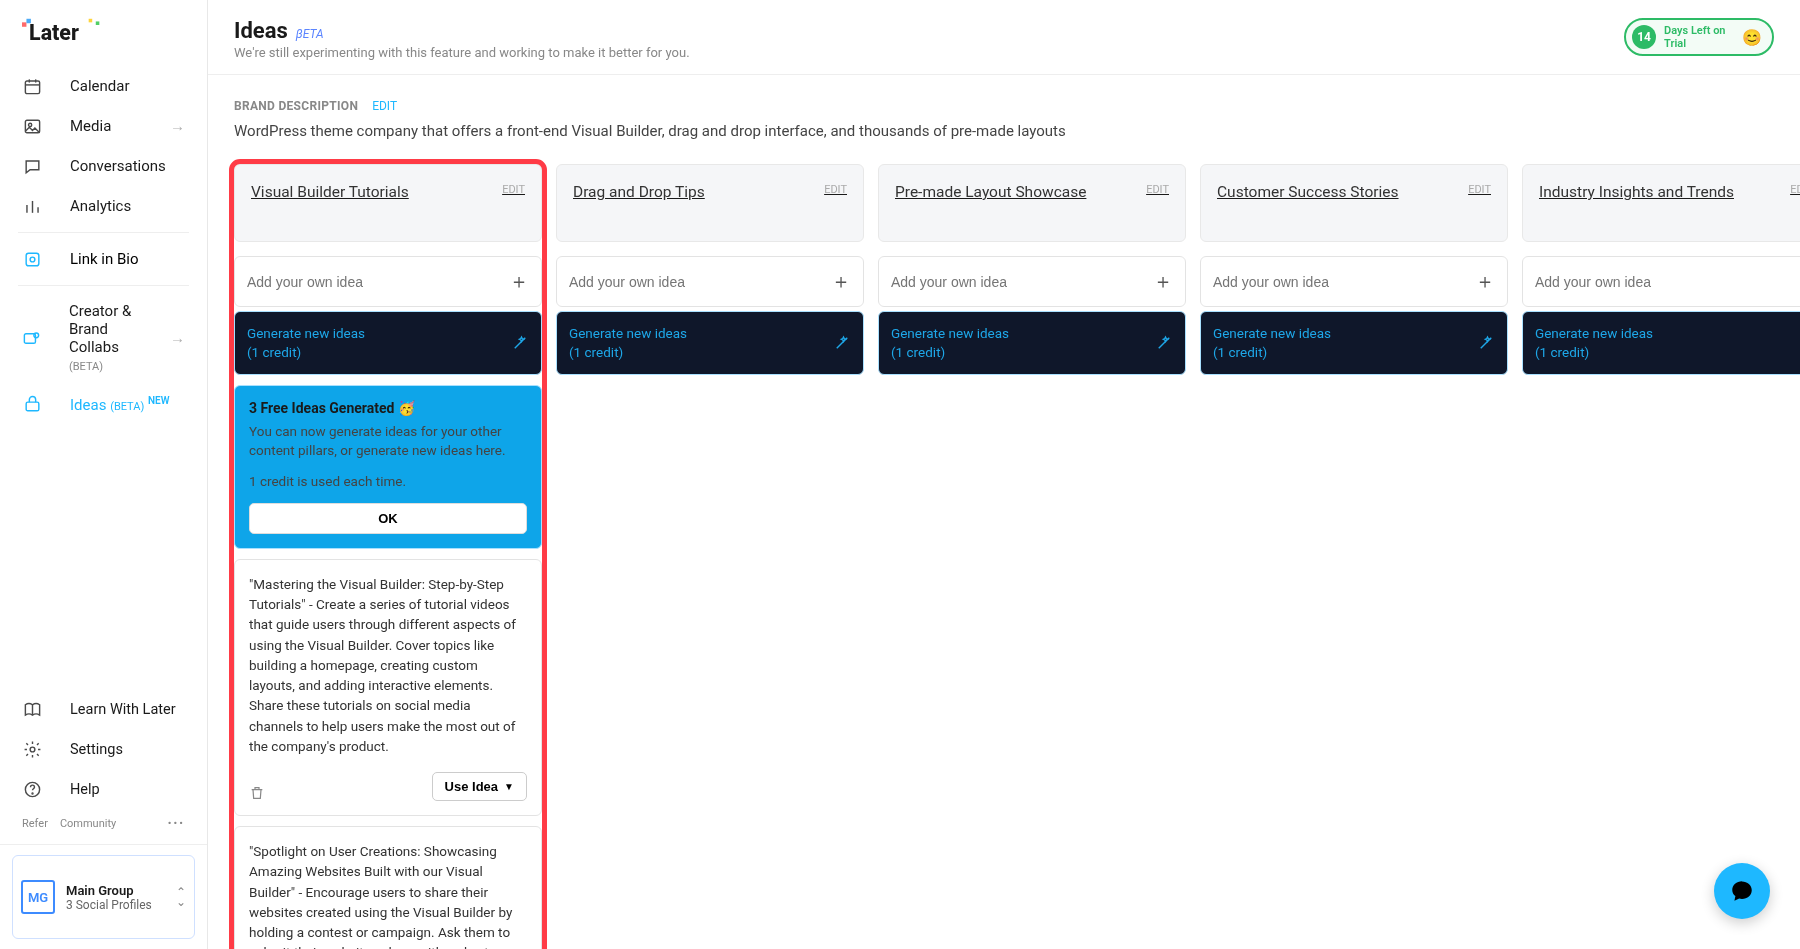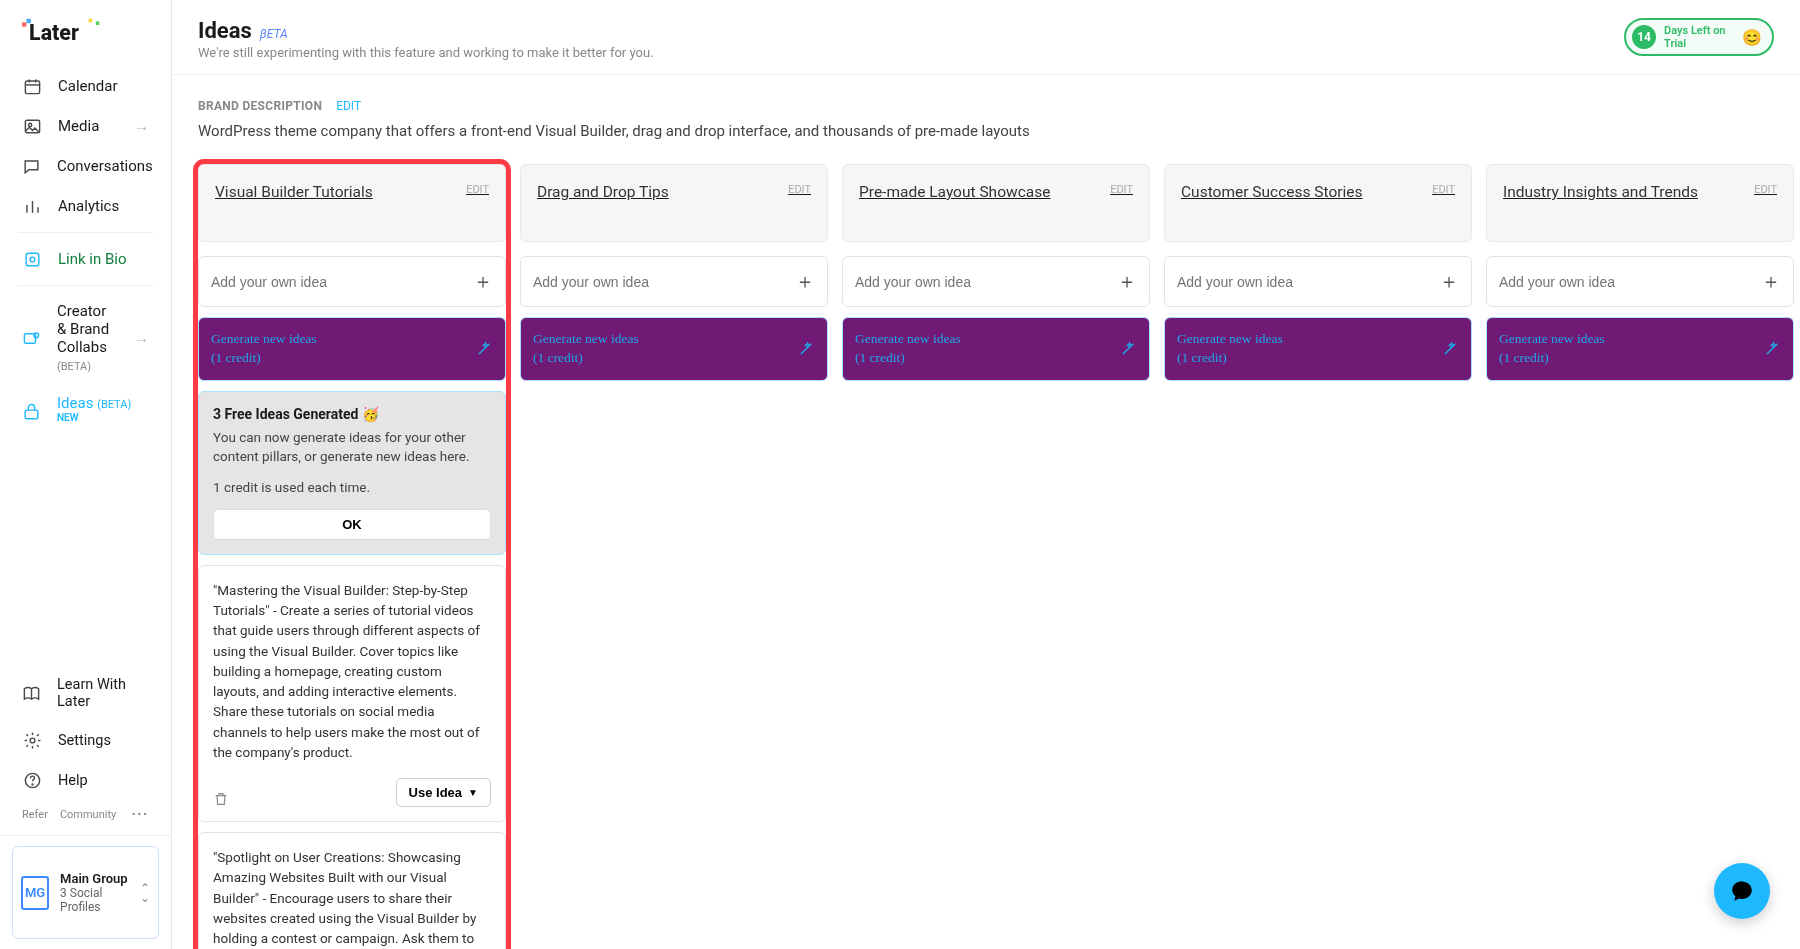--- a/index.html
+++ b/index.html
@@ -1,24 +1,24 @@
 <!DOCTYPE html>
 <html><head>
 <meta charset="utf-8">
 <style>
 * { box-sizing: border-box; margin: 0; padding: 0; }
 body { font-family: -apple-system, BlinkMacSystemFont, "Segoe UI", Roboto, sans-serif; background: #fff; color: #1a1a1a; width: 1800px; height: 949px; overflow: hidden; }
 .app { display: flex; height: 100vh; }
 
 
-.sidebar { width: 172px; border-right: 1px solid #e8e8e8; display: flex; flex-direction: column; padding: 18px 0 10px; }
+.sidebar { width: 208px; border-right: 1px solid #e8e8e8; display: flex; flex-direction: column; padding: 18px 0 10px; }
 .logo { padding: 0 22px 18px; }
 .logo-svg { width: 80px; height: 30px; }
 .nav-main { flex: 1; }
-.nav-item { display: flex; align-items: center; gap: 16px; padding: 10px 22px; cursor: pointer; font-size: 15px; color: #1a1a1a; }
+.nav-item { display: flex; align-items: center; gap: 28px; padding: 10px 22px; cursor: pointer; font-size: 15px; color: #1a1a1a; }
 .nav-item .icon { width: 20px; height: 20px; display: flex; align-items: center; justify-content: center; color: #4a4a4a; }
 .nav-item.active { color: #1eb8ff; }
 .nav-item.active .icon { color: #1eb8ff; }
 .nav-item .arrow { margin-left: auto; color: #b0b0b0; }
 .nav-item .badge-new { font-size: 10px; color: #1eb8ff; vertical-align: super; margin-left: 0; font-weight: 600; }
 .nav-item .beta-txt { font-size: 11px; color: #888; }
 .nav-divider { height: 1px; background: #eee; margin: 6px 18px; }
 .nav-bottom { }
 .nav-bottom .nav-item { font-size: 14.5px; }
 .refer-row { display: flex; align-items: center; gap: 12px; padding: 8px 22px; font-size: 11px; color: #888; }
@@ -52,26 +52,26 @@
 .col.hl .col-head, .col.hl .add-box, .col.hl .gen-box, .col.hl .tip-box, .col.hl .idea-card { outline: 4px solid #ff3b46; outline-offset: -2px; }
 .col.hl { outline: 5px solid #ff3b46; border-radius: 6px; }
 .col.hl .col-head, .col.hl .add-box, .col.hl .gen-box, .col.hl .tip-box, .col.hl .idea-card { outline: none; }
 .col-title { font-size: 15.5px; color: #333; }
 .col-edit { font-size: 11px; color: #aaa; cursor: pointer; }
 
 .add-box { background: #fff; border: 1px solid #e3e3e3; border-radius: 6px; margin-top: 14px; padding: 11px 12px; display: flex; align-items: center; justify-content: space-between; cursor: text; }
 .add-box input { border: none; outline: none; font-size: 14px; color: #333; width: 85%; background: transparent; }
 .plus-ic { color: #555; font-size: 20px; font-weight: 300; cursor: pointer; }
 
-.gen-box { background: #701a75; border: 1px solid #a8e0ff; border-radius: 6px; margin-top: 10px; padding: 12px 12px; display: flex; align-items: center; justify-content: space-between; cursor: pointer; font-family: Liberation Serif, serif; }
+.gen-box { background: #0f172a; border: 1px solid #a8e0ff; border-radius: 6px; margin-top: 4px; padding: 12px 12px; display: flex; align-items: center; justify-content: space-between; cursor: pointer; }
 .gen-txt { font-size: 13.5px; color: #1ea7e8; line-height: 1.4; }
 .gen-txt .l2 { display: block; }
 .wand-ic { color: #1ea7e8; }
 
-.tip-box { background: #e5e5e5; border: 1px solid #a8e0ff; border-radius: 6px; margin-top: 10px; padding: 14px 14px; }
+.tip-box { background: #0ea5e9; border: 1px solid #a8e0ff; border-radius: 6px; margin-top: 10px; padding: 14px 14px; }
 .tip-title { font-size: 14px; font-weight: 700; margin-bottom: 6px; }
 .tip-body { font-size: 13.5px; color: #444; line-height: 1.45; }
 .tip-note { font-size: 13.5px; color: #444; margin-top: 12px; }
 .tip-ok { display: block; width: 100%; background: #fff; border: 1px solid #ddd; border-radius: 5px; padding: 7px 0; margin-top: 14px; font-size: 13px; font-weight: 600; cursor: pointer; text-align: center; }
 
 .idea-card { background: #fff; border: 1px solid #e3e3e3; border-radius: 6px; margin-top: 10px; padding: 14px; }
 .idea-txt { font-size: 13.5px; color: #333; line-height: 1.5; }
 .idea-foot { display: flex; justify-content: space-between; align-items: flex-end; margin-top: 16px; }
 .trash-ic { color: #888; cursor: pointer; }
 .use-btn { border: 1px solid #ccc; border-radius: 5px; padding: 6px 12px; font-size: 13px; font-weight: 600; cursor: pointer; display: flex; align-items: center; gap: 6px; background: #fff; }
@@ -138,21 +138,21 @@
         <span>Analytics</span>
       </div>
       <div class="nav-divider"></div>
       <div class="nav-item" style="color:#1eb8ff;">
         <span class="icon" style="color:#1eb8ff;">
             <svg width="19" height="19" viewBox="0 0 24 24" fill="none" stroke="currentColor" stroke-width="1.8">
               <rect x="4" y="4" width="16" height="16" rx="3"></rect>
               <circle cx="12" cy="12" r="3"></circle>
             </svg>
           </span>
-        <span style="color:#15803d;">Link in Bio</span>
+        <span style="color:#000000;">Link in Bio</span>
       </div>
       <div class="nav-divider"></div>
       <div class="nav-item">
         <span class="icon" style="color:#1eb8ff;">
             <svg width="19" height="19" viewBox="0 0 24 24" fill="none" stroke="currentColor" stroke-width="1.8">
               <rect x="3" y="6" width="14" height="12" rx="2"></rect>
               <circle cx="18" cy="8" r="3"></circle>
             </svg>
           </span>
         <span><span>Creator &amp; Brand Collabs</span> <span class="beta-txt">(BETA)</span></span>

